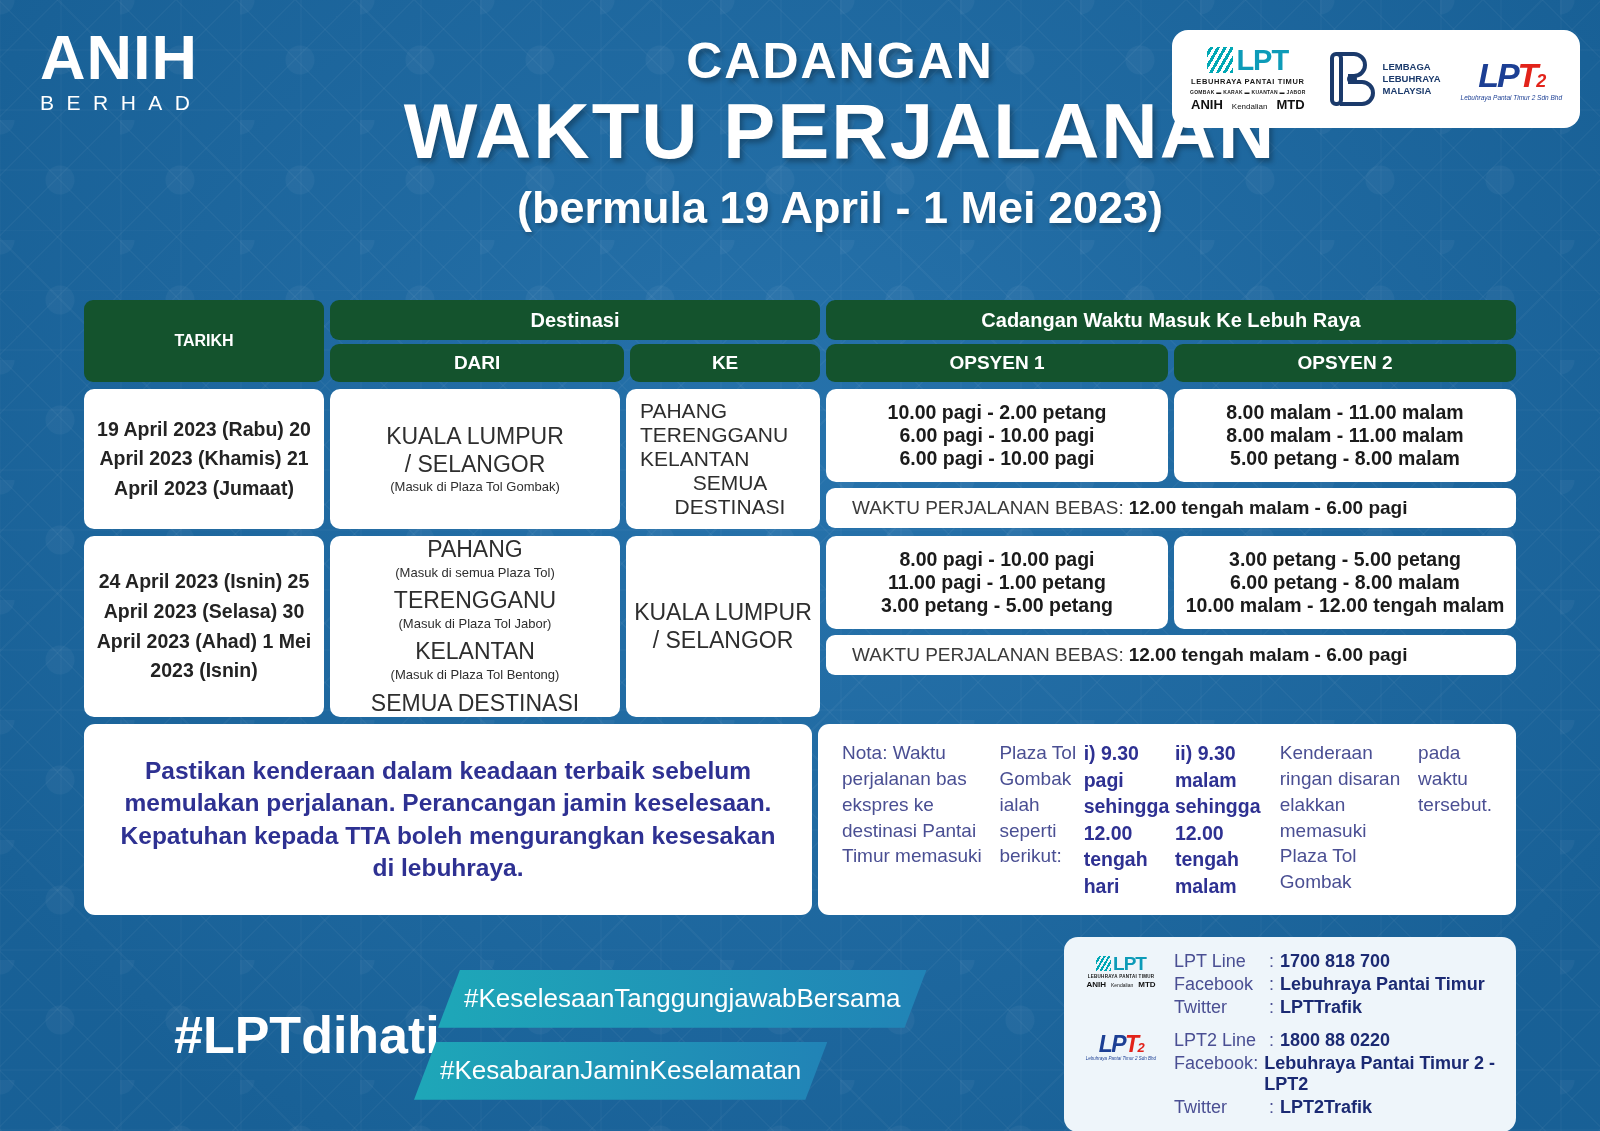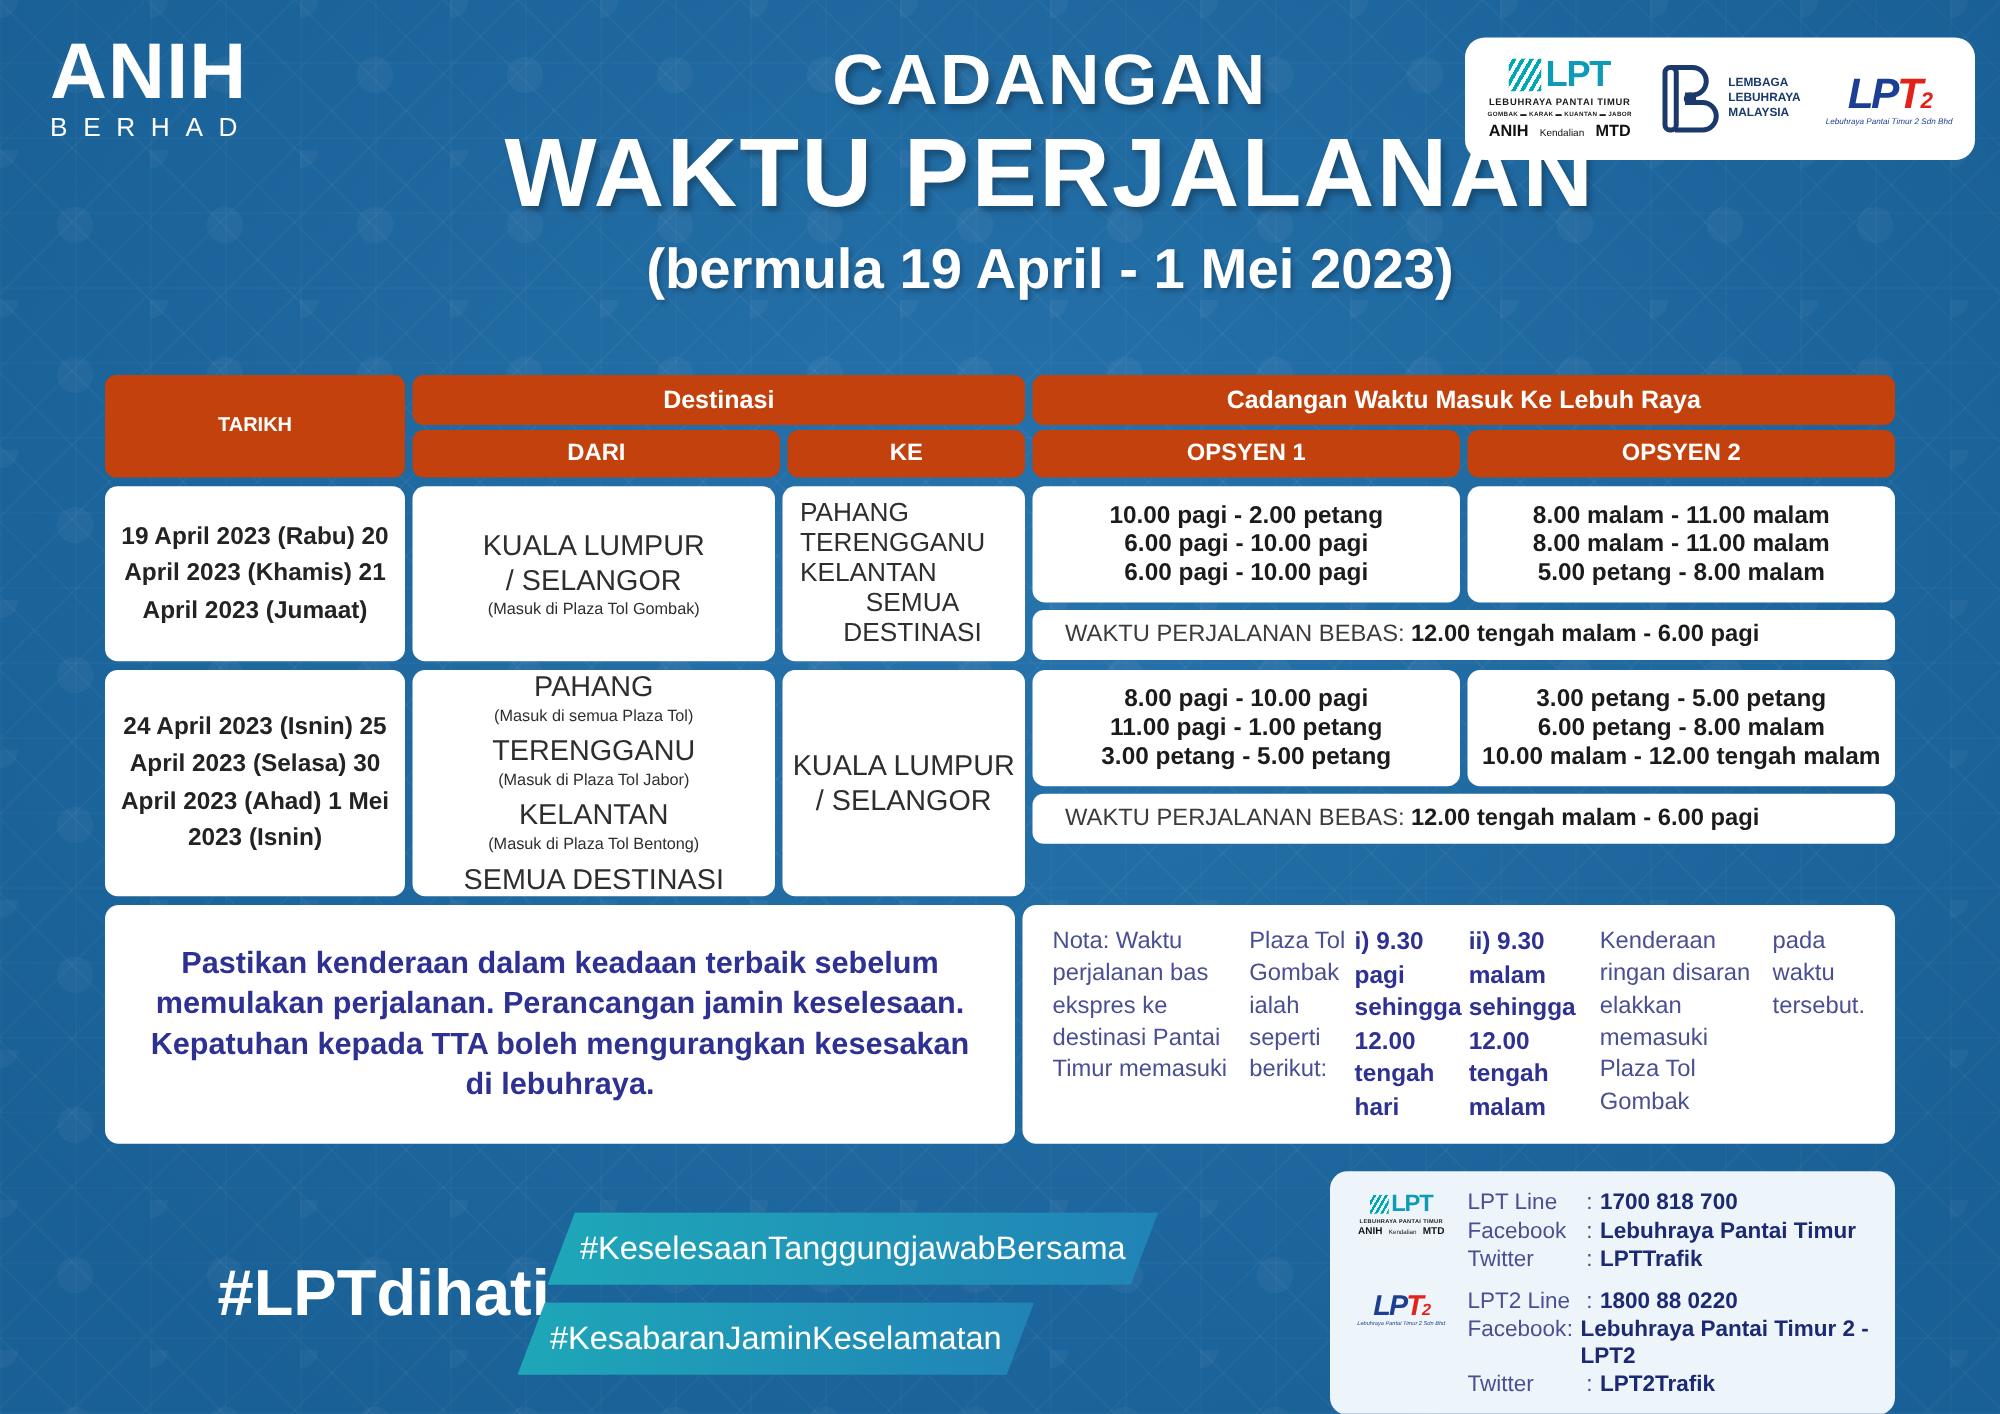--- a/index.html
+++ b/index.html
@@ -50,21 +50,21 @@
   }
 
   #title-block {
     position: absolute; left: 0; right: 0; top: 36px; text-align: center;
     padding-left: 80px;
   }
   #main-title-l1, #main-title-l2 {
     color: #fff; font-weight: 700; letter-spacing: 2px; line-height: 1.0;
     text-shadow: 3px 4px 5px rgba(0,0,0,.28);
   }
-  #main-title-l1 { font-size: 57px; }
+  #main-title-l1 { font-size: 50px; }
   #main-title-l2 { font-size: 78px; margin-top: 6px; }
   #subtitle {
     color: #fff; font-size: 45px; font-weight: 700; margin-top: 12px;
     text-shadow: 2px 3px 4px rgba(0,0,0,.25);
   }
 
   
   #logo-bar {
     position: absolute; right: 20px; top: 30px;
     background: #fff; border-radius: 16px;
@@ -94,21 +94,21 @@
   .lpt2-word { font-size: 34px; font-weight: 700; font-style: italic; letter-spacing: -2px; line-height: 1; }
   .lpt2-blue { color: #1c3f94; }
   .lpt2-red  { color: #e2231a; }
   .lpt2-sub { font-size: 6.5px; font-style: italic; color: #1c3f94; margin-top: 2px; }
 
   
   #table-wrap { margin: 0 84px; }
 
   .thead { display: flex; gap: 6px; }
   .th {
-    background: #c2410c; color: #fff; border-radius: 9px;
+    background: #14532d; color: #fff; border-radius: 9px;
     display: flex; align-items: center; justify-content: center;
     font-weight: 700; text-align: center; font-size: 19px;
   }
   #th-tarikh { width: 240px; height: 82px; font-size: 16px; }
   .th-group  { flex: 1; display: flex; flex-direction: column; gap: 4px; }
   .th-top    { height: 40px; font-size: 20px; }
   .th-bottom-row { display: flex; gap: 6px; height: 38px; }
   .th-bottom-row .th { flex: 1; }
 
   #th-dest-group  { width: 490px; flex: none; }

